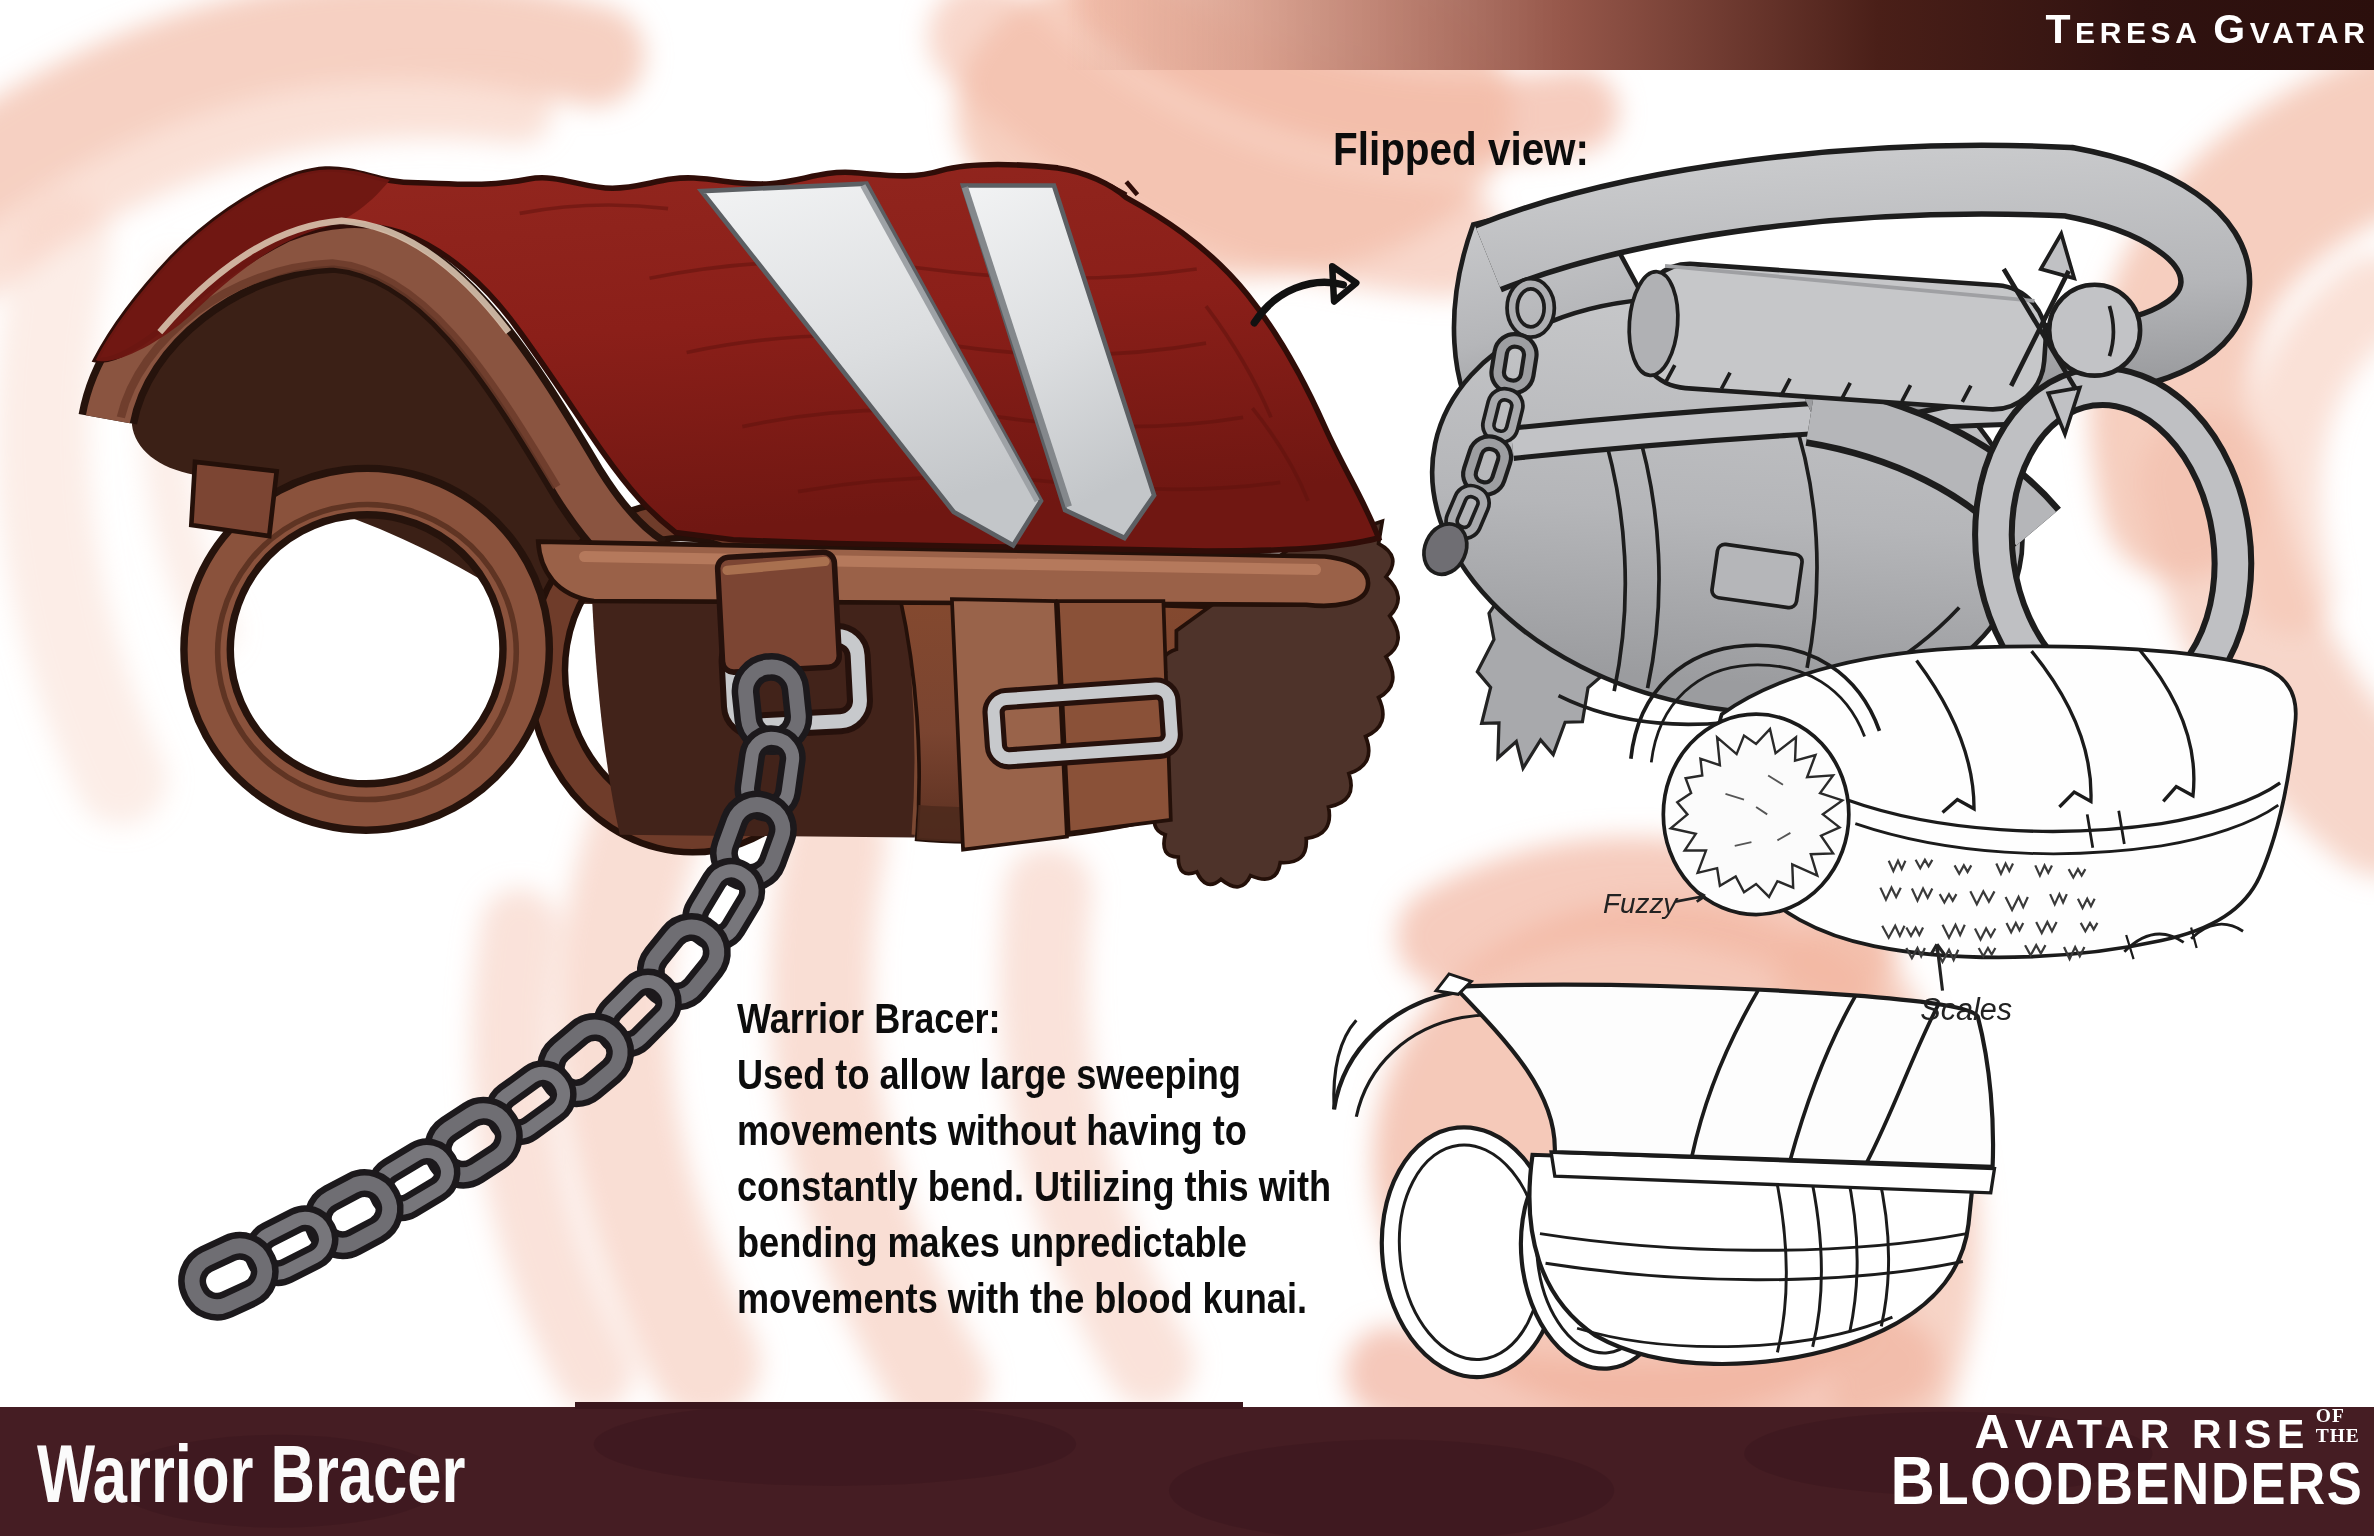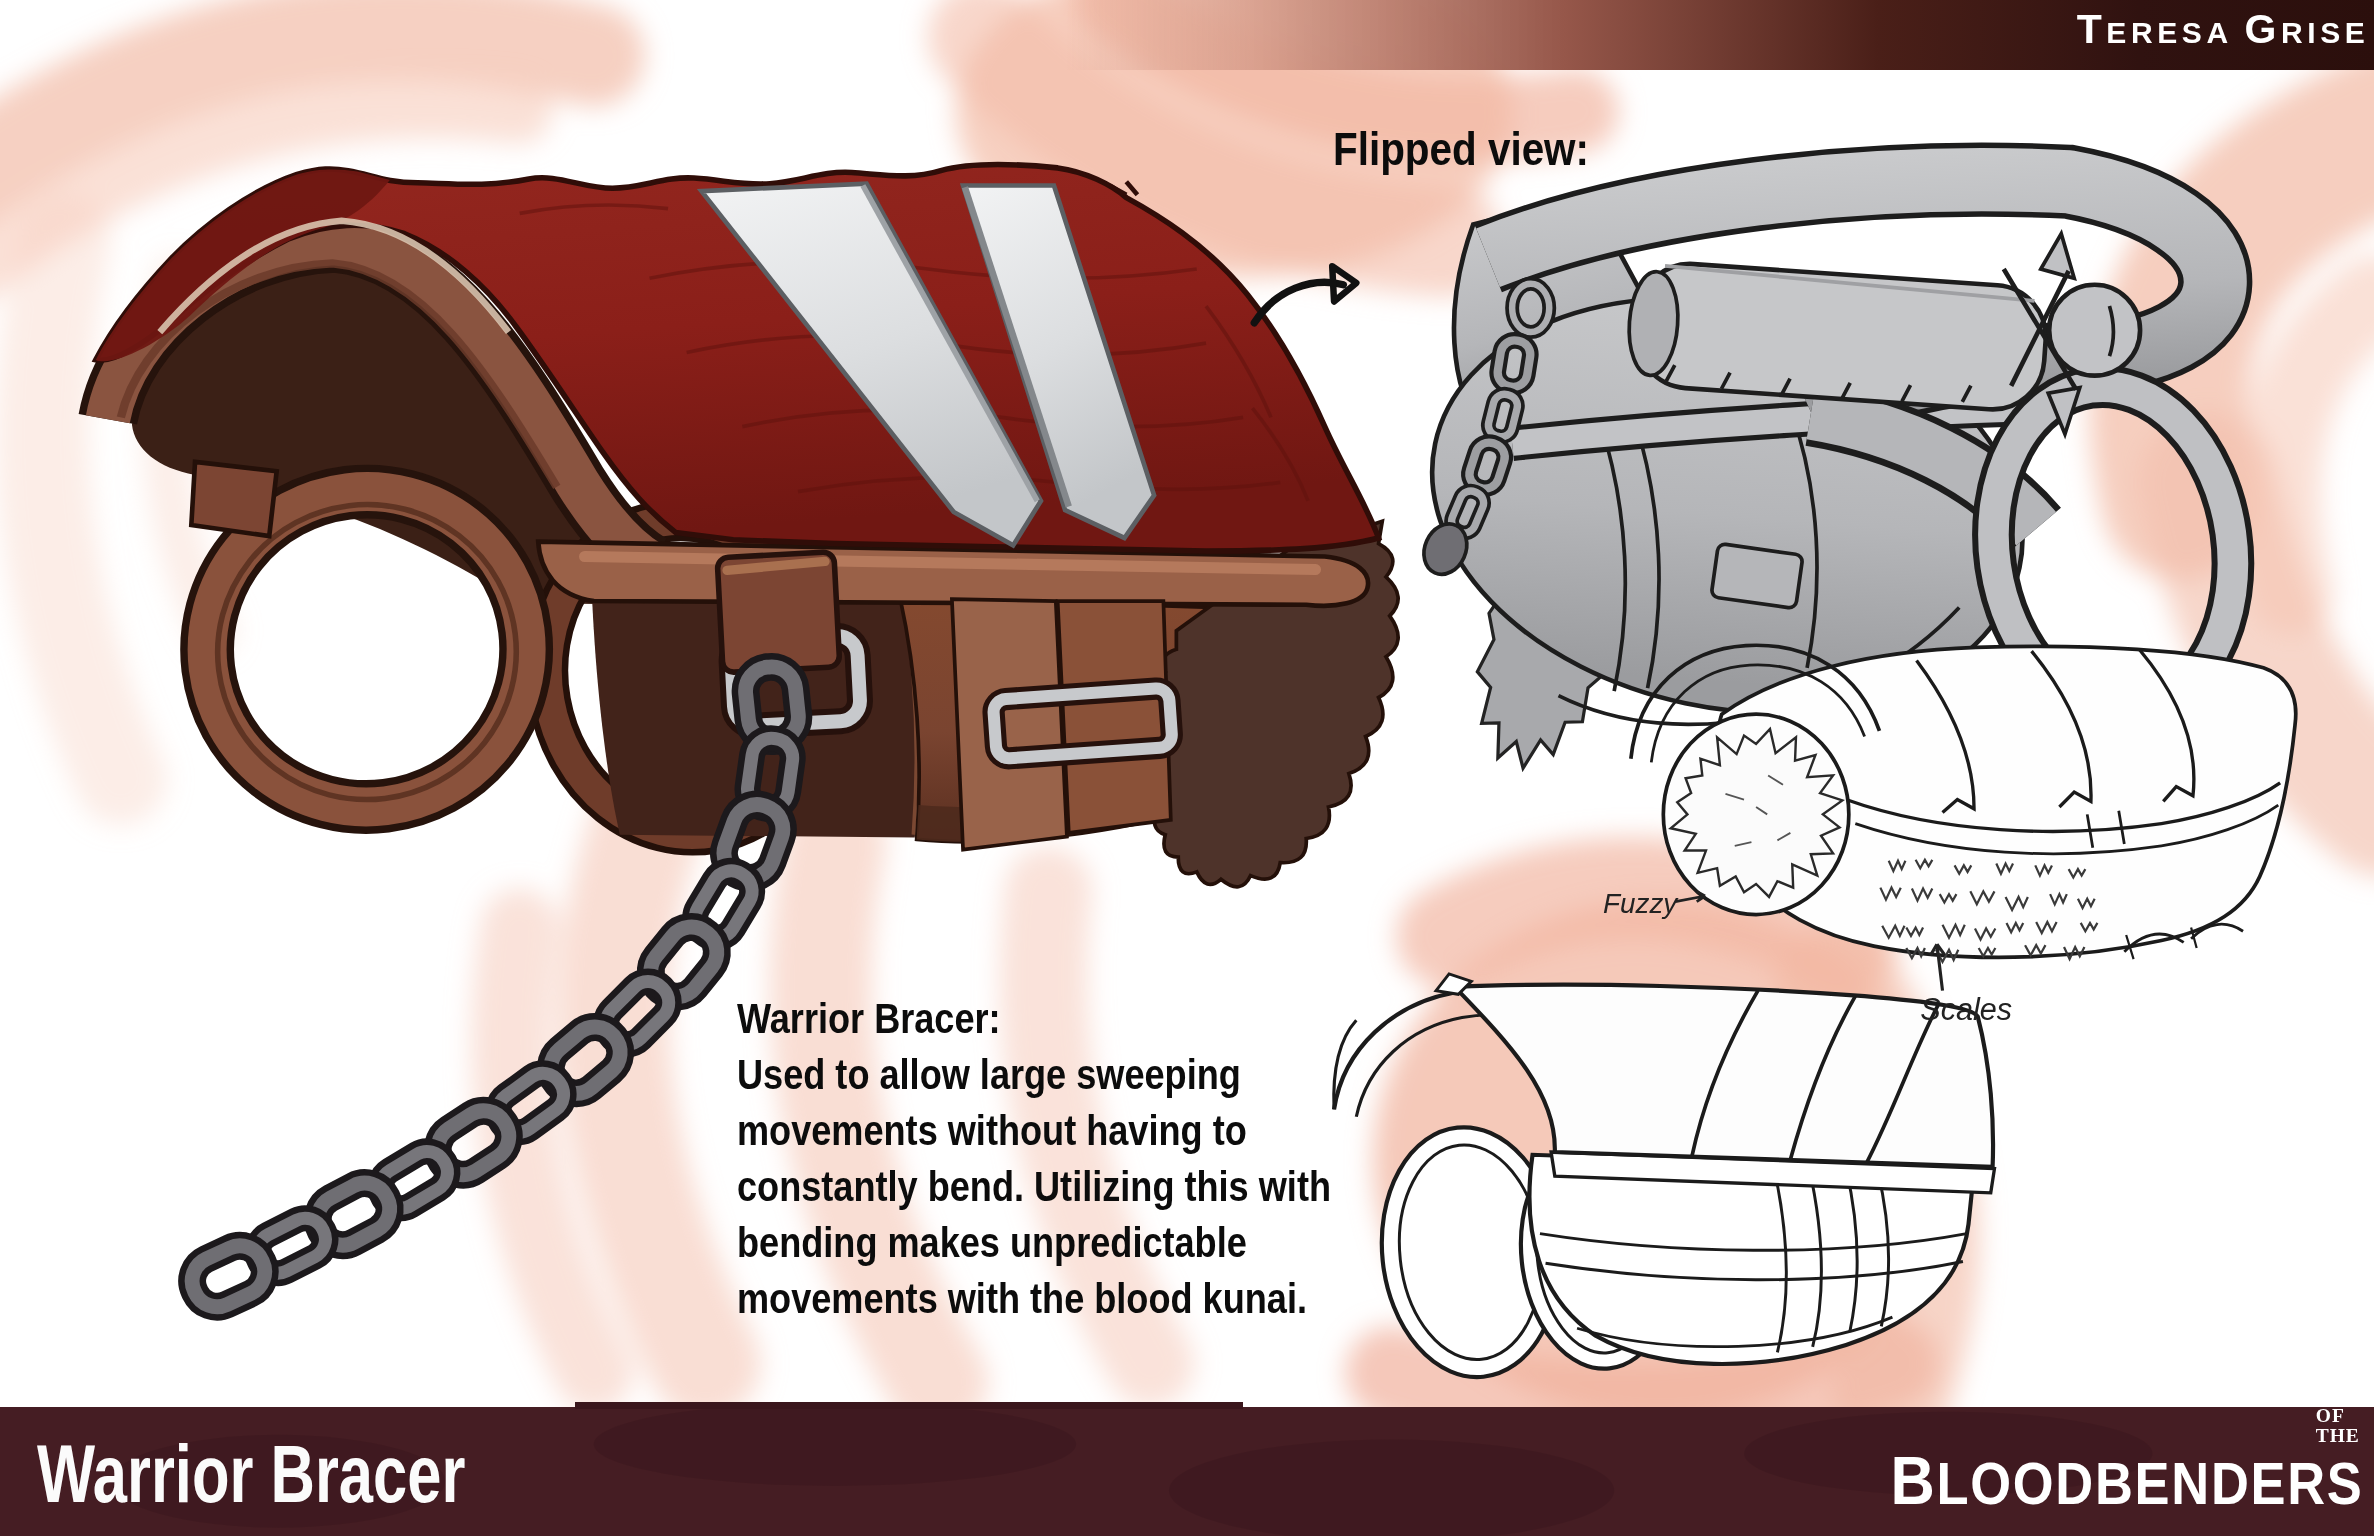--- a/index.html
+++ b/index.html
@@ -41,21 +41,21 @@
     <path d="M 1560,1010 Q 1760,900 1990,1020" stroke="#f2b7a2" stroke-width="110" fill="none" stroke-linecap="round" opacity="0.7"></path>
     <path d="M 1500,1480 Q 1760,1560 2040,1470" stroke="#f1b19c" stroke-width="100" fill="none" stroke-linecap="round" opacity="0.7"></path>
     <path d="M 1980,1060 Q 2120,1260 2040,1500" stroke="#f2b7a2" stroke-width="130" fill="none" stroke-linecap="round" opacity="0.6"></path>
   </g>
 </svg>
 
 <div class="abs" style="left:1067px;top:0;width:1308px;height:70px;
   background:linear-gradient(90deg, rgba(238,186,170,0) 0%, rgba(214,156,138,0.85) 14%, #96574a 38%, #4a1f18 62%, #301210 82%, #2b0f0c 100%);"></div>
 <div class="abs" style="right:5.6px;top:5.6px;color:#ffffff;
   font-weight:bold;letter-spacing:4.6px;white-space:nowrap;">
-  <span style="font-size:41px;">T</span><span style="font-size:30px;margin-top:28px;">ERESA </span><span style="font-size:41px;">G</span><span style="font-size:30px;">RISE</span>
+  <span style="font-size:41px;">T</span><span style="font-size:30px;margin-top:28px;">ERESA </span><span style="font-size:41px;">G</span><span style="font-size:30px;">VATAR</span>
 </div>
 
 <svg id="mainart" class="abs" style="left:0;top:0" width="2375" height="1536" viewBox="0 0 2560 1656">
   <defs>
     <linearGradient id="bodyg" x1="0" y1="0" x2="0" y2="1">
       <stop offset="0" stop-color="#84492f"></stop>
       <stop offset="0.55" stop-color="#7a4430"></stop>
       <stop offset="1" stop-color="#5a2f20"></stop>
     </linearGradient>
     <linearGradient id="redg" x1="0" y1="0" x2="0.25" y2="1">
@@ -368,18 +368,19 @@
     <ellipse cx="300" cy="80" rx="180" ry="50"></ellipse>
     <ellipse cx="900" cy="40" rx="260" ry="45"></ellipse>
     <ellipse cx="1500" cy="90" rx="240" ry="55"></ellipse>
     <ellipse cx="2100" cy="50" rx="220" ry="45"></ellipse>
   </g>
 </svg>
 <div class="abs" style="left:575px;top:1402px;width:668px;height:7.4px;background:#3a161c;"></div>
 <div class="abs" style="left:37px;top:1427px;font-size:82px;font-weight:bold;color:#fbfbfb;letter-spacing:0px;transform:scaleX(0.75);transform-origin:left top;">Warrior Bracer</div>
 
 <div class="abs" style="left:1874px;top:1402px;width:495px;height:130px;color:#fff;font-weight:bold;">
+  <div style="position:absolute;right:59px;top:1.9px;font-size:41px;letter-spacing:5.6px;white-space:nowrap;"><span style="font-size:48px;">A</span>VATAR RISE</div>
   <div style="position:absolute;right:9.3px;top:3.7px;font-size:19.5px;line-height:20.4px;letter-spacing:0.9px;text-align:left;font-family:Liberation Serif, serif;">OF<br>THE</div>
   <div style="position:absolute;right:5.6px;top:39px;font-size:59px;letter-spacing:1.9px;white-space:nowrap;transform:scaleX(0.89);transform-origin:right top;"><span style="font-size:69px;">B</span>LOODBENDERS</div>
 </div>
 
 </div>
 
 
 </body></html>

